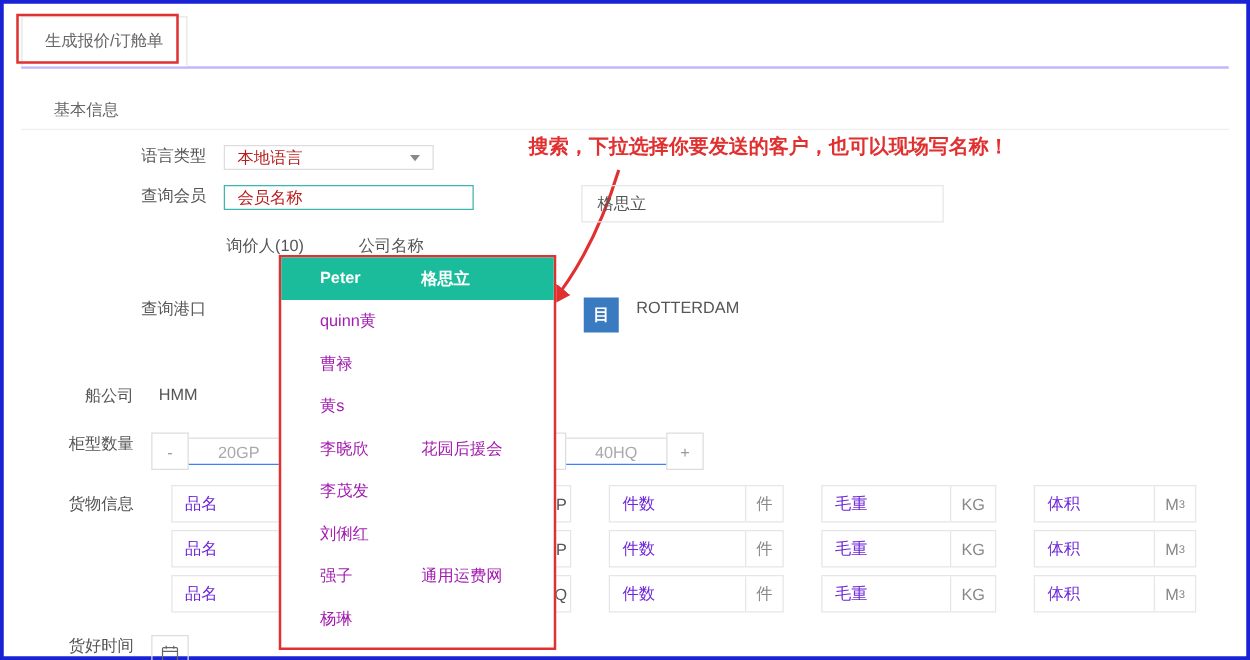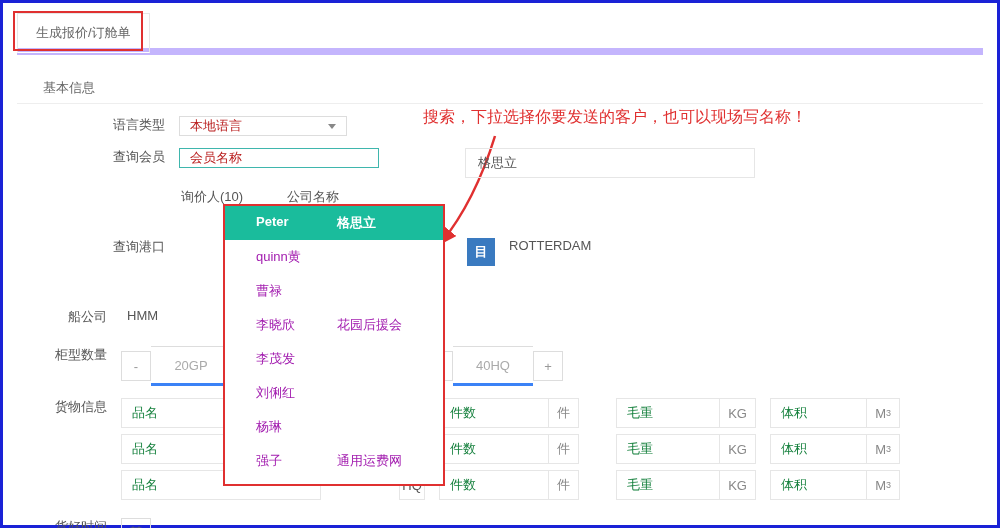--- a/index.html
+++ b/index.html
@@ -11,21 +11,21 @@
     background: #fff;
   }
   .outer {
     width: 1000px;
     height: 528px;
     border: 3px solid #1a22d6;
     padding: 10px 14px 0 14px;
     position: relative;
   }
   .tab-strip {
-    border-bottom: 7px solid #c4b5fd;
+    border-bottom: 2px solid #c4b5fd;
     height: 42px;
     position: relative;
   }
   .tab {
     display: inline-block;
     padding: 10px 18px;
     border: 1px solid #e6e6e6;
     border-bottom: 1px solid #fff;
     margin-bottom: -1px;
     color: #666;
@@ -46,21 +46,21 @@
   .hr {
     border-bottom: 1px solid #eee;
     margin: 6px 0 10px 0;
   }
   .annotation {
     position: absolute;
     left: 420px;
     top: 104px;
     color: #e03030;
     font-size: 16px;
-    font-weight: normal;
+    font-weight: bold;
   }
   .arrow {
     position: absolute;
     left: 432px;
     top: 128px;
     pointer-events: none;
   }
   .form-area {
     position: relative;
     margin-left: 80px;
@@ -121,38 +121,38 @@
   .dd-item .c1 { width: 100px; padding-left: 19px; }
   .dd-item.sel-row { background: #1abc9c; color: #fff; font-weight: bold; }
   .ship-row { margin-top: 42px; }
   .qty-row { margin-top: 20px; }
   .stepper { display: flex; align-items: center; }
   .stepper .btn {
     width: 30px; height: 30px; border: 1px solid #ddd;
     display: flex; align-items: center; justify-content: center; color: #999;
   }
   .stepper .val {
-    width: 80px; height: 40px; border-top: 1px solid #ddd;
-    border-bottom: 3px solid #3b82f6; display: flex; align-items: center;
+    width: 80px; height: 22px; border-top: 1px solid #ddd;
+    border-bottom: 1px solid #3b82f6; display: flex; align-items: center;
     justify-content: center; color: #aaa;
   }
-  .goods-row { display: flex; margin: 6px 0; }
+  .goods-row { display: flex; align-items: center; margin: 6px 0; gap: 16px; }
   .goods-row .field {
     height: 30px; border: 1px solid #e6e6e6;
     display: flex; align-items: center;
   }
-  .goods-row .label { padding: 0 10px; color: #15803d; }
+  .goods-row .label { padding: 0 10px; color: #6d28d9; }
   .goods-row .unit {
     padding: 0 8px; border-left: 1px solid #e6e6e6; height: 100%;
     display: flex; align-items: center; color: #888;
   }
   .f-name { width: 200px; margin-right: 78px; }
   .f-gp { width: 26px; justify-content: center; padding: 0; margin-right: 14px; }
   .f-q { width: 140px; margin-right: 14px; }
-  .f-w { width: 140px; margin-right: 14px; margin-left: 23px; }
+  .f-w { width: 140px; margin-right: 14px; }
   .f-v { width: 130px; }
   .sup { font-size: 9px; vertical-align: super; }
   .date-row { margin-top: 18px; }
   .cal-btn {
     width: 30px; height: 30px; border: 1px solid #ddd;
     display: flex; align-items: center; justify-content: center;
   }
 </style>
 </head>
 <body>
@@ -210,38 +210,42 @@
         </div>
         <div class="dd-item">
           <div class="c1">quinn黄</div>
           <div></div>
         </div>
         <div class="dd-item">
           <div class="c1">曹禄</div>
           <div></div>
         </div>
         <div class="dd-item">
+          <div class="c1">黄s</div>
+          <div></div>
+        </div>
+        <div class="dd-item">
           <div class="c1">李晓欣</div>
           <div>花园后援会</div>
         </div>
         <div class="dd-item">
           <div class="c1">李茂发</div>
           <div></div>
         </div>
         <div class="dd-item">
           <div class="c1">刘俐红</div>
           <div></div>
         </div>
         <div class="dd-item">
-          <div class="c1">杨琳</div>
-          <div></div>
-        </div>
-        <div class="dd-item">
           <div class="c1">强子</div>
           <div>通用运费网</div>
+        </div>
+        <div class="dd-item">
+          <div class="c1">杨琳</div>
+          <div></div>
         </div>
       </div>
 
     <div class="row" style="margin-top:32px">
       <div class="lbl">查询港口</div>
       <div style="width:288px"></div>
       <div class="port-badge">目</div>
       <div>ROTTERDAM</div>
     </div>
 

